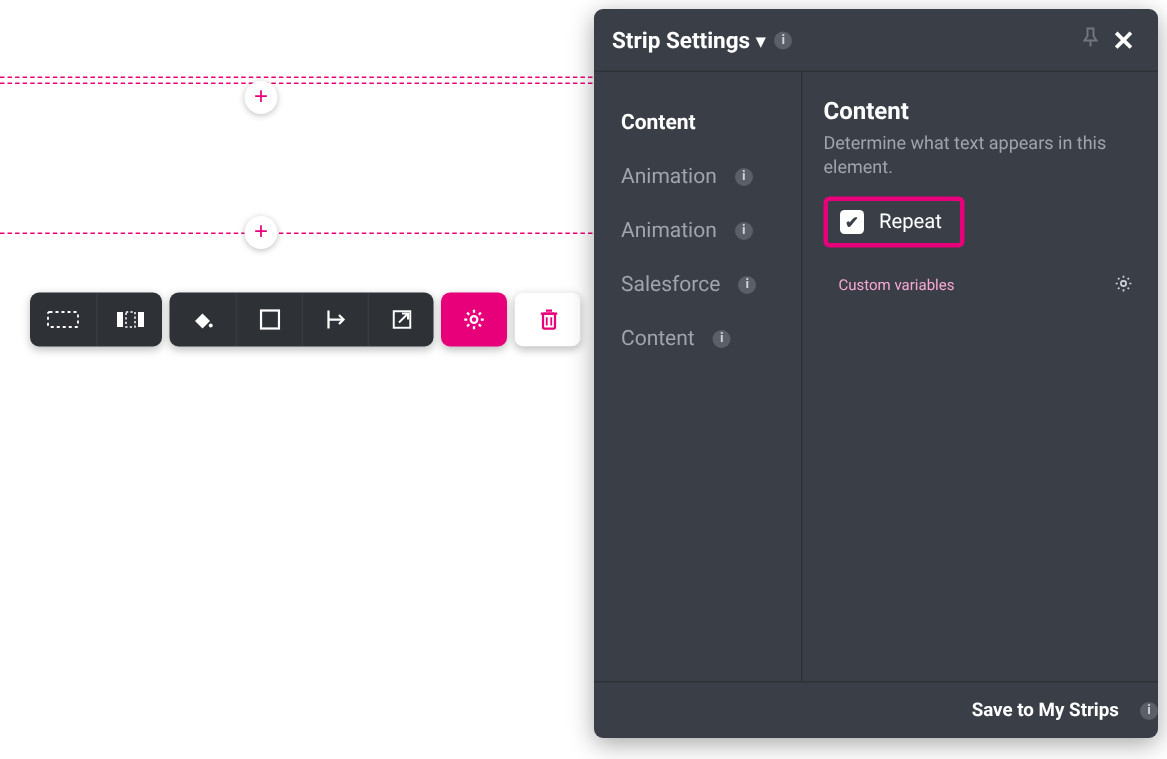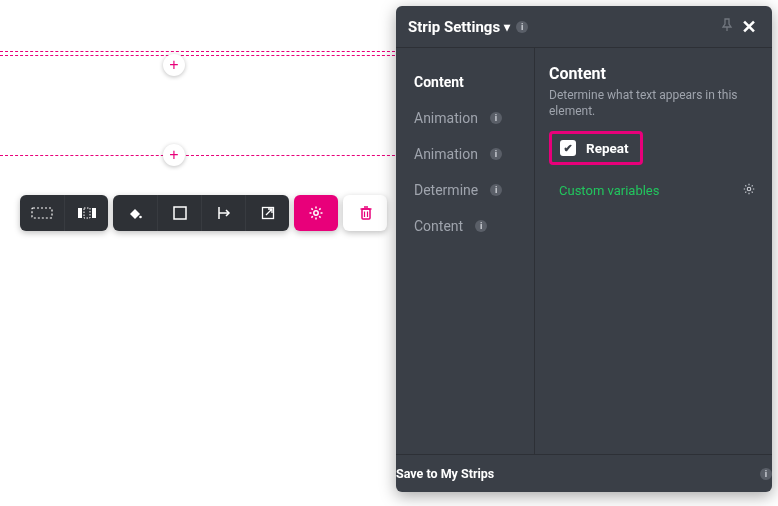--- a/index.html
+++ b/index.html
@@ -183,44 +183,44 @@
     background: #fff;
     display: flex;
     align-items: center;
     justify-content: center;
     color: #3a3f47;
     font-size: 11px;
     font-weight: 900;
   }
   .repeat-label {
     font-size: 13.5px;
-    font-weight: 700;
+    font-weight: 400;
     color: #fff;
   }
   .customvars-row {
     display: flex;
     align-items: center;
     justify-content: space-between;
     padding: 6px 2px 0 10px;
   }
   .customvars-label {
-    font-size: 13px;
-    color: #22c55e;
+    font-size: 10px;
+    color: #f9a8d4;
   }
   .customvars-gear {
     color: #cfd2d8;
     cursor: pointer;
   }
 
   .panel-footer {
     border-top: 1px solid #2d3036;
     height: 38px;
     display: flex;
     align-items: center;
-    justify-content: space-between;
+    justify-content: flex-end;
     gap: 8px;
     font-size: 12.5px;
     font-weight: 700;
     color: #fff;
     cursor: pointer;
   }
 </style>
 </head>
 <body>
 
@@ -317,21 +317,21 @@
       </div>
       <div class="sidebar-item">
         <span>Animation</span>
         <span class="info-dot">i</span>
       </div>
       <div class="sidebar-item">
         <span>Animation</span>
         <span class="info-dot">i</span>
       </div>
       <div class="sidebar-item">
-        <span>Determine</span>
+        <span>Salesforce</span>
         <span class="info-dot">i</span>
       </div>
       <div class="sidebar-item">
         <span>Content</span>
         <span class="info-dot">i</span>
       </div>
     </div>
 
     <div class="content-pane">
       <div class="content-title">Content</div>

